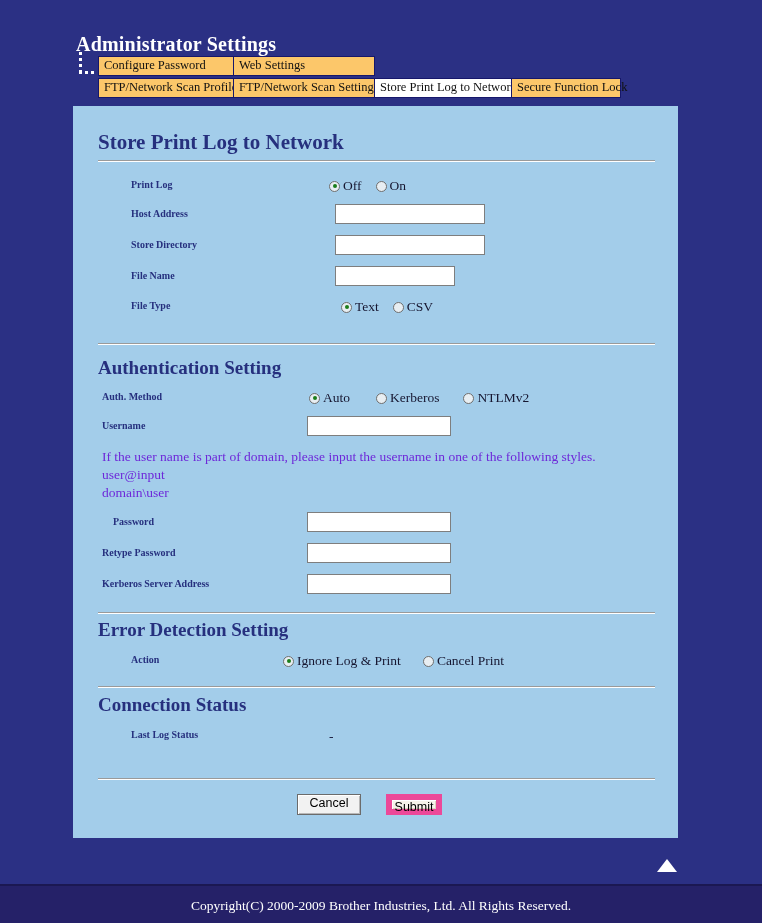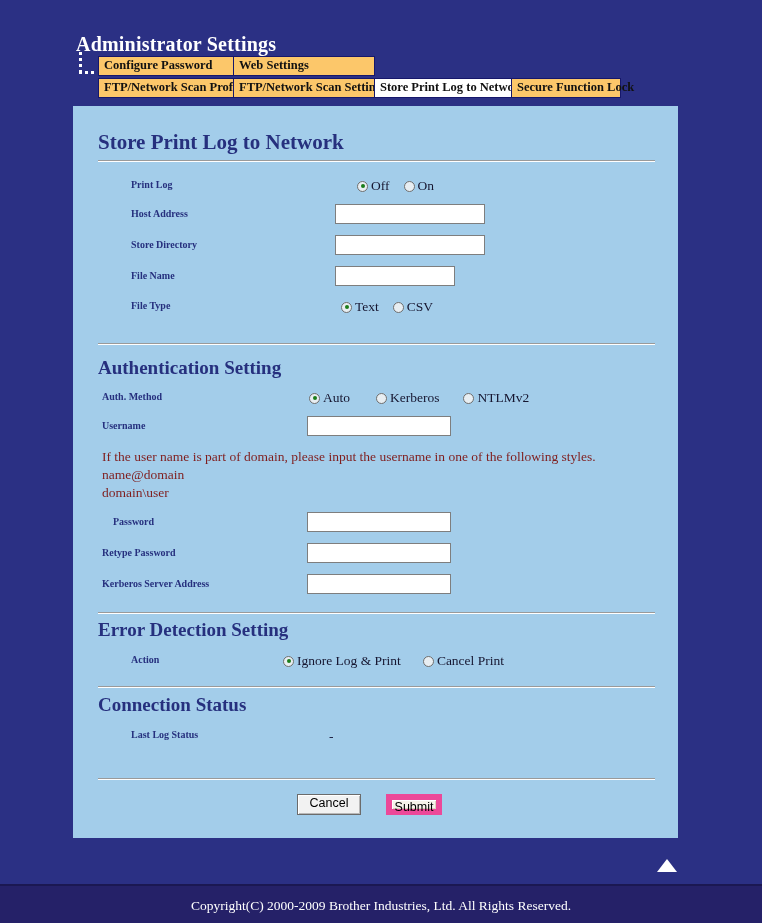--- a/index.html
+++ b/index.html
@@ -49,21 +49,20 @@
     width: 17px; height: 3px;
     background: repeating-linear-gradient(to right,
       #ffffff 0px, #ffffff 3px, transparent 3px, transparent 6px);
   }
 
   
   .tab-row {
     position: absolute;
     display: flex;
     align-items: flex-end;
-    font-weight: bold;
   }
   #tab-row-1 { left: 98px; top: 56px; }
   #tab-row-2 { left: 98px; top: 78px; }
 
   .tab {
     border: 1px solid #16176b;
     background: #fcc76a;
     color: #111111;
     font-size: 12.5px;
     line-height: 1;
@@ -123,21 +122,21 @@
   .field-label {
     position: absolute;
     color: #26307e;
     font-size: 10px;
     font-weight: bold;
     white-space: nowrap;
   }
 
   .plain-text {
     position: absolute;
-    color: #7f1d1d;
+    color: #6d28d9;
     font-size: 13.5px;
     white-space: nowrap;
   }
 
   .text-input {
     position: absolute;
     background: #ffffff;
     border: 1px solid #7e7e7e;
     box-sizing: border-box;
     height: 20px;
@@ -274,21 +273,21 @@
   <div class="tab w-sfl">Secure Function Lock</div>
 </div>
 
 <div id="content-card">
   <div class="card-inner">
 
     <div class="section-title" style="left:25px; top:24px; font-size:21px;">Store Print Log to Network</div>
     <div class="hr" style="left:25px; top:54px; width:557px;"></div>
 
     <div class="field-label" style="left:58px; top:73px;">Print Log</div>
-    <div class="radio-group" style="left:284px; top:72px;">
+    <div class="radio-group" style="left:256px; top:72px;">
       <div class="radio-item">
         <span class="radio-dot checked"></span>
         <span class="radio-label">Off</span>
       </div>
       <div class="radio-item">
         <span class="radio-dot"></span>
         <span class="radio-label">On</span>
       </div>
     </div>
 
@@ -331,21 +330,21 @@
         <span class="radio-dot"></span>
         <span class="radio-label">NTLMv2</span>
       </div>
     </div>
 
     <div class="field-label" style="left:29px; top:314px;">Username</div>
     <input class="text-input" style="left: 234px; top: 310px; width: 144px;" type="text" placeholder="">
 
     <div class="plain-text" style="left:29px; top:443px; top:0;"></div>
     <div class="plain-text" style="left:29px; top:343px;">If the user name is part of domain, please input the username in one of the following styles.</div>
-    <div class="plain-text" style="left:29px; top:361px;">name@domain</div>
+    <div class="plain-text" style="left:29px; top:361px;">user@input</div>
     <div class="plain-text" style="left:29px; top:379px;">domain\user</div>
 
     <div class="field-label" style="left:40px; top:410px;">Password</div>
     <input class="text-input" style="left: 234px; top: 406px; width: 144px;" type="password" placeholder="">
 
     <div class="field-label" style="left:29px; top:441px;">Retype Password</div>
     <input class="text-input" style="left: 234px; top: 437px; width: 144px;" type="password" placeholder="">
 
     <div class="field-label" style="left:29px; top:472px;">Kerberos Server Address</div>
     <input class="text-input" style="left: 234px; top: 468px; width: 144px;" type="text" placeholder="">

